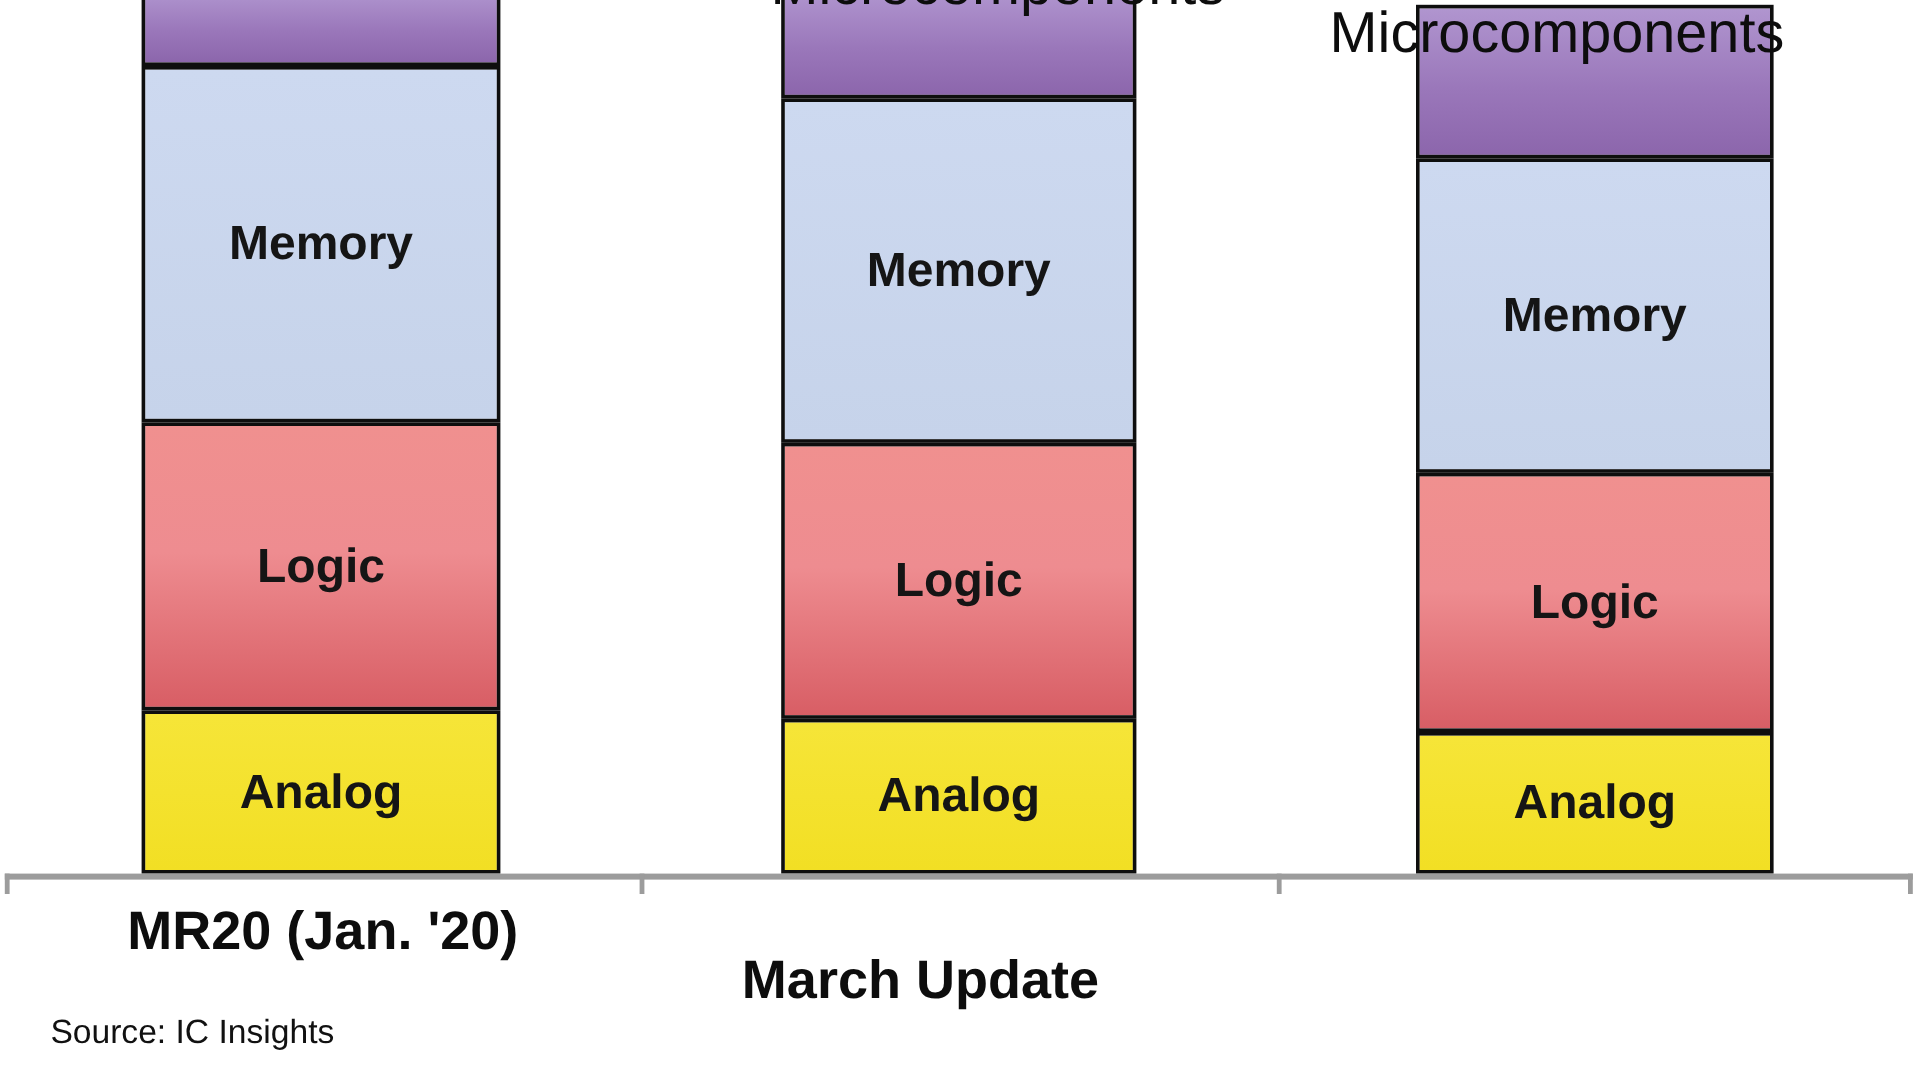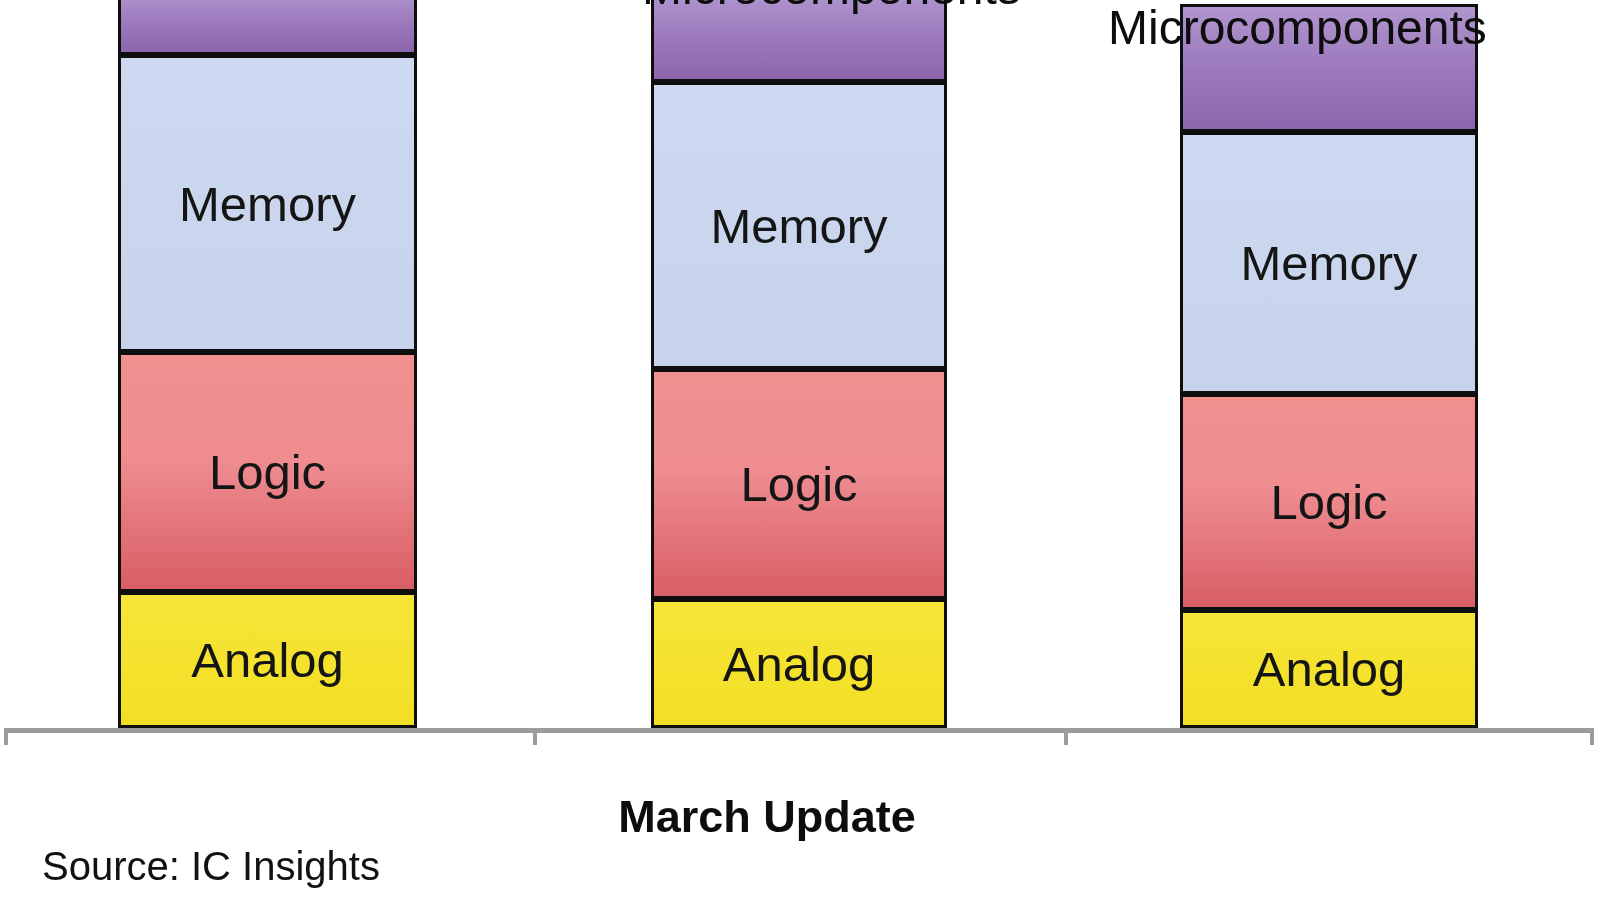--- a/index.html
+++ b/index.html
@@ -7,38 +7,38 @@
     width:1600px;height:900px;overflow:hidden;background:#ffffff;
     font-family:"Liberation Sans",sans-serif;position:relative;
   }
   #chart{position:absolute;left:0;top:0;width:1600px;height:900px;}
   .bar{position:absolute;top:0;height:900px;}
   .seg{
     position:absolute;left:0;right:0;box-sizing:border-box;
     border:3px solid #0e0e0e;
     display:flex;align-items:center;justify-content:center;
   }
-  .seg-label{font-size:49px;color:#151515;letter-spacing:0;}
+  .seg-label{font-size:40px;color:#151515;letter-spacing:0;font-weight:bold;}
   .seg--microcomponents{background:linear-gradient(180deg,#b095cf 0%,#9a77ba 55%,#8c66ac 100%);}
   .seg--memory{background:linear-gradient(180deg,#cdd9f0 0%,#c6d3ea 100%);}
   .seg--logic{background:linear-gradient(180deg,#f0908f 0%,#ee8c90 45%,#d85e65 100%);}
   .seg--analog{background:linear-gradient(180deg,#f6e538 0%,#f2df24 100%);}
   .axis-line{position:absolute;background:#9c9c9c;}
   .axis-tick{position:absolute;background:#9c9c9c;}
   .cat-label{
     position:absolute;top:750px;height:60px;text-align:center;
     font-size:45px;font-weight:700;color:#0d0d0d;white-space:nowrap;
   }
   .float-label{
     position:absolute;font-size:48px;color:#0d0d0d;white-space:nowrap;
   }
   #micro-label{left:1108px;top:0px;}
   #micro-label-clipped{left:642px;top:-40px;width:320px;text-align:center;}
   #source-label{
-    position:absolute;left:42px;top:844px;font-size:40px;color:#111111;white-space:nowrap;
+    position:absolute;left:42px;top:844px;font-size:28px;color:#111111;white-space:nowrap;
   }
 </style>
 </head>
 <body>
 
 <div id="chart">
 
   <div id="bars">
       <div class="bar" style="left: 118px; width: 299px;">
         <div class="seg seg--microcomponents" style="top: -10px; height: 65px;"></div>
@@ -79,20 +79,21 @@
     </div>
 
   <div id="axis">
       <div class="axis-line" style="left: 4px; top: 728px; width: 1590px; height: 5px; background: rgb(156, 156, 156);"></div>
       <div class="axis-tick" style="left: 4px; top: 728px; width: 4px; height: 17px; background: rgb(156, 156, 156);"></div>
       <div class="axis-tick" style="left: 533px; top: 728px; width: 4px; height: 17px; background: rgb(156, 156, 156);"></div>
       <div class="axis-tick" style="left: 1064px; top: 728px; width: 4px; height: 17px; background: rgb(156, 156, 156);"></div>
       <div class="axis-tick" style="left: 1590px; top: 728px; width: 4px; height: 17px; background: rgb(156, 156, 156);"></div>
     </div>
 
+  <div class="cat-label" style="left:4px;width:530px;">MR20 (Jan. '20)</div>
   <div class="cat-label" style="left:502px;width:530px;margin-top:41px;">March Update</div>
 
   <div class="float-label" id="micro-label">Microcomponents</div>
 
   <div class="float-label" id="micro-label-clipped">Microcomponents</div>
 
   <div id="source-label">Source: IC Insights</div>
 </div>
 
 </body></html>

